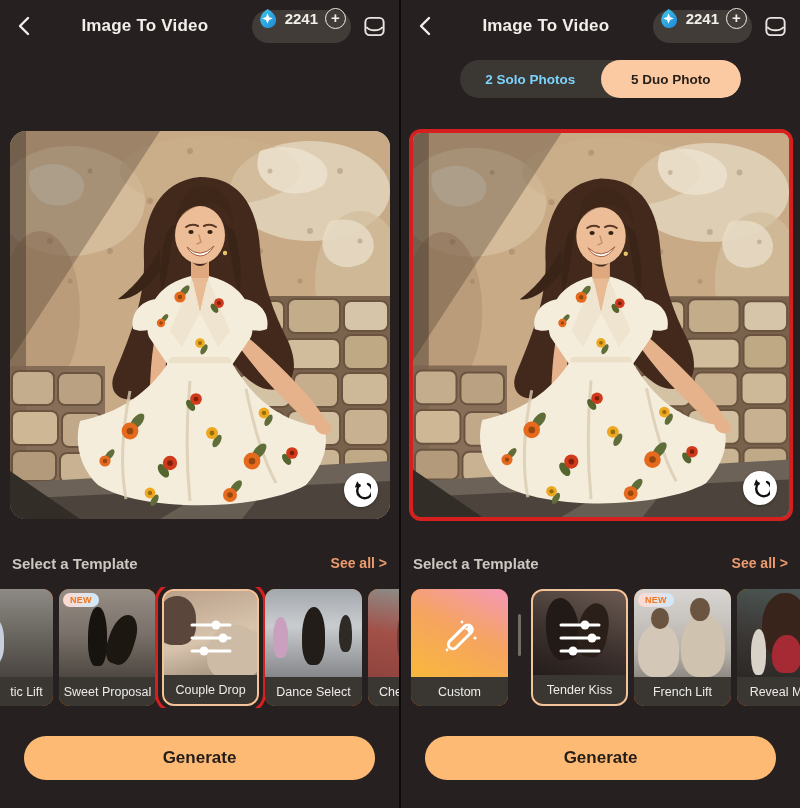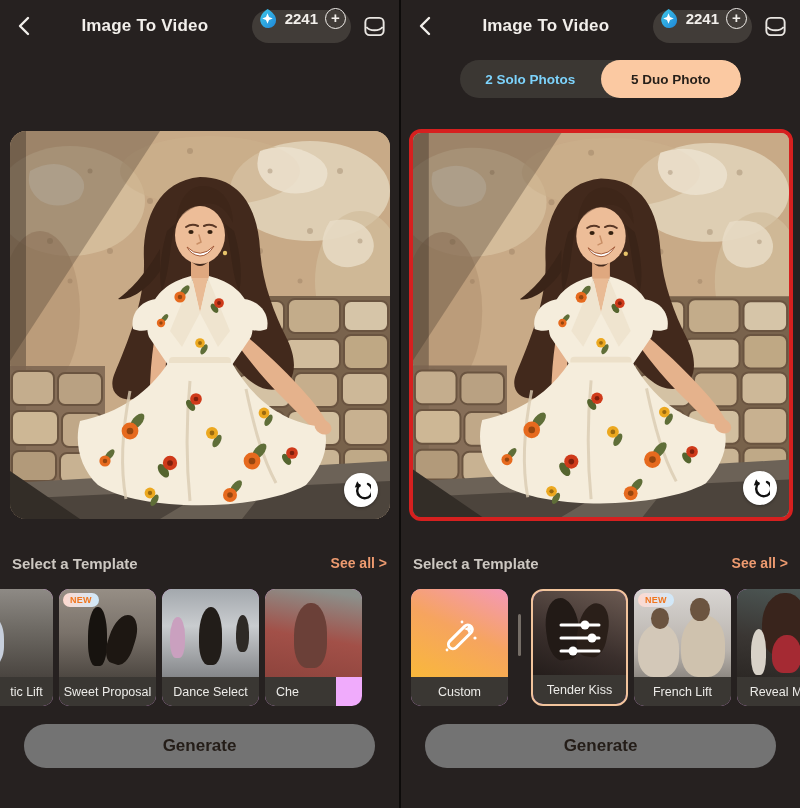--- a/index.html
+++ b/index.html
@@ -27,21 +27,21 @@
   .photo svg.scene{position:absolute;inset:0;width:100%;height:100%;}
   .reset-btn{position:absolute;right:12px;bottom:12px;width:34px;height:34px;background:#fff;border-radius:50%;display:flex;align-items:center;justify-content:center;cursor:pointer;box-shadow:0 1px 3px rgba(0,0,0,.35);}
   
   .tpl-head{display:flex;align-items:flex-start;justify-content:space-between;padding:0 12px;margin-top:36px;height:22px;}
   .panel.right .tpl-head{margin-top:34px;}
   .tpl-title{font-size:15px;font-weight:bold;color:#ccc7c1;}
   .see-all{font-size:14px;font-weight:bold;color:#ee9b70;cursor:pointer;}
   
   .tpl-row{display:flex;gap:6px;margin-top:10px;height:121px;align-items:center;overflow:hidden;padding-left:0;}
   .panel.right .tpl-row{padding-left:10px;}
-  .tpl-card{position:relative;width:97px;height:117px;border-radius:10px;background:#f0abfc;overflow:hidden;flex:none;cursor:pointer;}
+  .tpl-card{position:relative;width:97px;height:117px;border-radius:10px;background:#f97316;overflow:hidden;flex:none;cursor:pointer;}
   .tpl-card.sel{border:2px solid #f2c49c;border-radius:12px;}
   .tpl-card.annot{outline:3px solid #d6201f;outline-offset:4px;}
   .tpl-img{position:absolute;left:0;right:0;top:0;bottom:29px;}
   .tpl-label{position:absolute;left:0;right:0;bottom:0;height:29px;display:flex;align-items:center;justify-content:center;font-size:12.5px;color:#ecebe8;background:#3a3733;white-space:nowrap;}
   .cutL .tpl-label{transform:translateX(22px);}
   .cutR1 .tpl-label{transform:translateX(-26px);}
   .cutR2 .tpl-label{transform:translateX(-6px);}
   .tpl-card:first-child.cutL{margin-left:-44px;}
   .f{position:absolute;border-radius:50% 46% 38% 38%;}
   .badge{position:absolute;top:4px;left:4px;padding:2px 7px;border-radius:9px;background:linear-gradient(90deg,#ffd9ce,#cfe9fb);color:#f0761e;font-size:9px;font-weight:bold;letter-spacing:.3px;z-index:3;}
@@ -51,21 +51,21 @@
   .th-lift{background:linear-gradient(180deg,#8e8a85,#6e6a64 45%,#4a4540);}
   .th-proposal{background:linear-gradient(180deg,#968e85,#7a726a 50%,#4e4842);}
   .th-couple{background:linear-gradient(165deg,#b9a08b,#d8c4ad 55%,#9b8976);}
   .th-dance{background:linear-gradient(180deg,#a3a8ad,#c9cccf 42%,#85878a);}
   .th-che{background:linear-gradient(190deg,#8c8f8a 8%,#a25048 55%,#8e443d);}
   .th-custom{background:linear-gradient(205deg,#f498b8 0%,#f6a45f 48%,#f9b83b 100%);}
   .th-tender{background:linear-gradient(200deg,#6b5a52,#3a2f2c 60%,#241d1b);}
   .th-french{background:linear-gradient(180deg,#d8d5d2,#b8b2ac 70%,#8f8a84);}
   .th-reveal{background:linear-gradient(190deg,#4e5a58,#3a3633 60%,#2c2825);}
   
-  .generate-btn{display:block;margin:16px 24px 0;width:351px;height:44px;border:none;border-radius:22px;background:#737373;color:#241d18;font-size:17px;font-weight:bold;cursor:pointer;}
+  .generate-btn{display:block;margin:28px 24px 0;width:351px;height:44px;border:none;border-radius:22px;background:#fdba74;color:#241d18;font-size:17px;font-weight:bold;cursor:pointer;}
 </style>
 </head>
 <body>
 
 <svg width="0" height="0" style="position:absolute">
   <defs>
     <linearGradient id="gemg" x1="0" y1="0" x2="1" y2="1">
       <stop offset="0" stop-color="#3ec9ea"></stop>
         <stop offset="1" stop-color="#1f86d8"></stop>
     </linearGradient>
@@ -261,20 +261,30 @@
           <div class="tpl-label">tic Lift</div>
         </div>
         <div class="tpl-card">
           <span class="badge">NEW</span>
           <div class="tpl-img th-proposal">
             <i class="f" style="left:30%;top:20%;width:19%;height:68%;background:#17130f;"></i>
             <i class="f" style="left:52%;top:28%;width:27%;height:58%;background:#1d1712;transform:rotate(18deg);"></i>
           </div>
           <div class="tpl-label">Sweet Proposal</div>
         </div>
+        <div class="tpl-card sel annot">
+          <div class="tpl-img th-couple">
+            <i class="f" style="left:-8%;top:6%;width:42%;height:58%;background:#5a463a;"></i>
+            <i class="f" style="right:-4%;bottom:-6%;width:58%;height:66%;background:#cdbba6;"></i>
+          </div>
+          <svg class="overlay-icon" width="42" height="38" viewBox="0 0 42 38">
+              <use href="#sliders"></use>
+            </svg>
+          <div class="tpl-label">Couple Drop</div>
+        </div>
         <div class="tpl-card">
           <div class="tpl-img th-dance">
             <i class="f" style="left:38%;top:20%;width:24%;height:66%;background:#221d19;"></i>
             <i class="f" style="left:8%;top:32%;width:16%;height:46%;background:#caa0bf;"></i>
             <i class="f" style="left:76%;top:30%;width:14%;height:42%;background:#2e2a26;"></i>
           </div>
           <div class="tpl-label">Dance Select</div>
         </div>
         <div class="tpl-card cutR1">
           <div class="tpl-img th-che">

